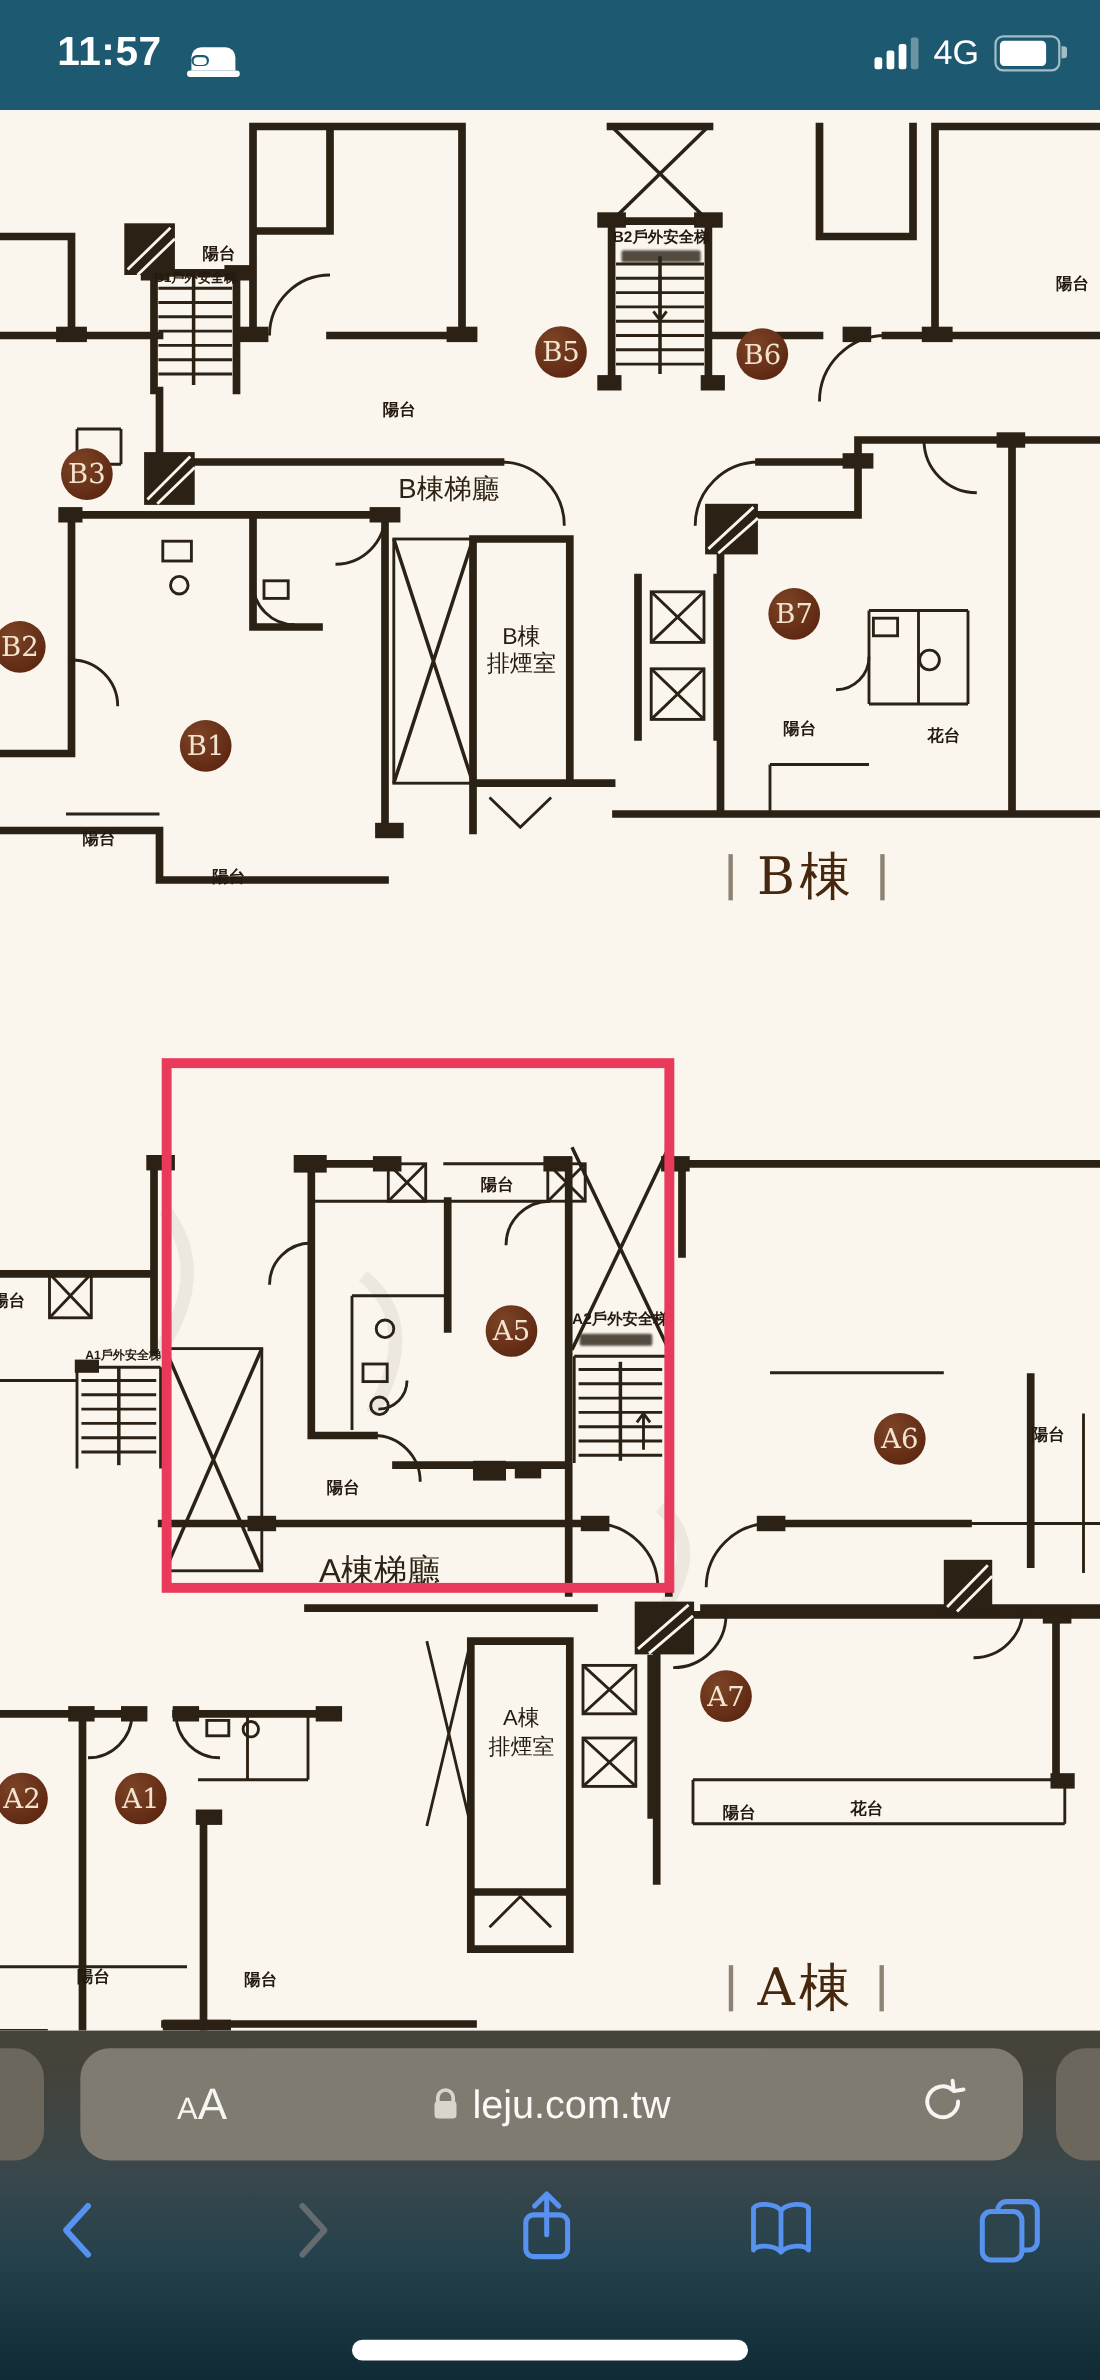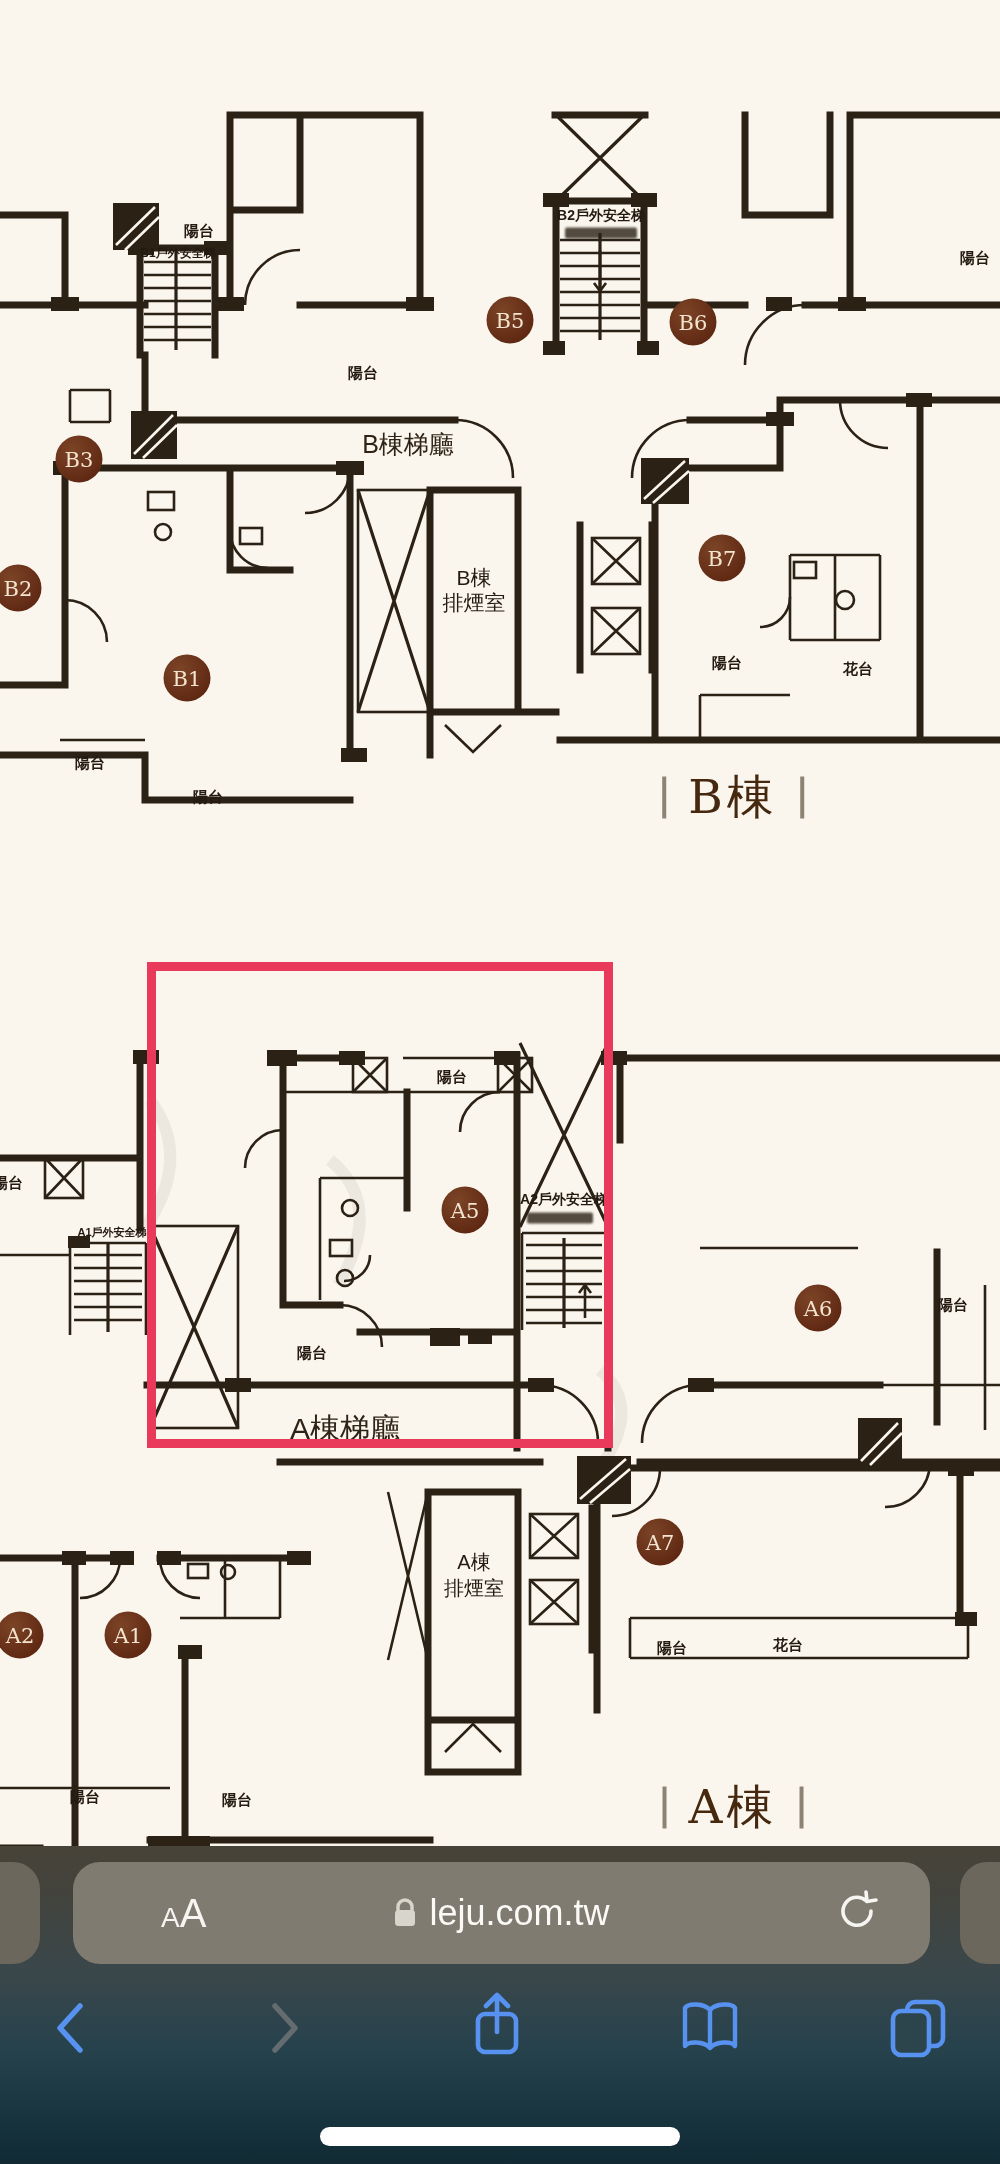--- a/index.html
+++ b/index.html
@@ -31,21 +31,21 @@
   .t{stroke:var(--wall,#2b2115);stroke-width:2.6;fill:none;}
   .x{stroke:var(--wall,#2b2115);stroke-width:3.2;fill:none;}
   .blk{fill:var(--wall,#2b2115);}
   .wm{stroke:rgba(60,50,40,.07);stroke-width:12;fill:none;}
   .lbl{position:absolute;transform:translate(-50%,-50%);color:#241a10;white-space:nowrap;font-weight:700;text-align:right;}
   .lbl.big{font-weight:700;color:#2e2315;}
   .smudge{position:absolute;transform:translate(-50%,-50%);height:11px;background:#2b2115;opacity:.8;filter:blur(1.2px);border-radius:2px;}
   .unit{position:absolute;width:47px;height:47px;border-radius:50%;transform:translate(-50%,-50%);
         background:radial-gradient(circle at 35% 30%,var(--circle1,#7c4426),var(--circle2,#561f0c));
         color:#f3e4cf;display:flex;align-items:center;justify-content:center;
-        font-family:"DejaVu Serif",serif;font-size:21px;}
+        font-family:"DejaVu Serif",serif;font-size:25px;}
   .wing{position:absolute;transform:translate(-50%,-50%);display:flex;align-items:center;gap:22px;}
   .wing .wbar{width:4px;height:42px;background:#8d8374;}
   .wing .wtxt{font-family:"DejaVu Serif",serif;font-size:47px;color:#46280f;letter-spacing:4px;}
   .redbox{position:absolute;left:147px;top:962px;width:466px;height:486px;border:9px solid var(--red,#ea3a5b);box-sizing:border-box;}
 
   
   .chrome{position:absolute;left:0;top:1846px;width:1000px;height:318px;
     background:linear-gradient(180deg,#474338 0%,#43433c 14%,#3a474b 40%,#26424d 64%,#16323d 88%,#112a34 100%);}
   .pill{position:absolute;top:16px;height:102px;border-radius:27px;background:var(--pill,#7f7b70);}
   .pill.stub{background:#6b675d;}
@@ -56,20 +56,44 @@
   .urltxt{color:#fbfaf6;font-size:36px;}
   .refresh{position:absolute;right:52px;top:50%;transform:translateY(-50%);}
   .tb{position:absolute;transform:translate(-50%,-50%);}
   .homebar{position:absolute;left:320px;top:281px;width:360px;height:19px;border-radius:10px;background:#fff;}
 </style>
 </head>
 <body>
 
 <div class="screen">
 
+  <div class="status">
+    <div class="time">11:57</div>
+    <div class="bed">
+      <svg width="52" height="38" viewBox="0 0 52 38">
+        <path d="M6,26 V14 a9,9 0 0 1 9,-9 h22 a9,9 0 0 1 9,9 v12" fill="#fff"></path>
+        <rect x="6" y="12" width="16" height="10" rx="5" fill="var(--teal)"></rect>
+        <rect x="8" y="14" width="12" height="7" rx="3.5" fill="#fff"></rect>
+        <rect x="2" y="26" width="48" height="6" rx="3" fill="#fff"></rect>
+      </svg>
+    </div>
+    <div class="sright">
+      <div class="bars">
+        <div class="bar" style="height:11px"></div>
+        <div class="bar" style="height:17px"></div>
+        <div class="bar" style="height:23px"></div>
+        <div class="bar dim" style="height:29px"></div>
+      </div>
+      <div class="netlabel">4G</div>
+      <div class="batt">
+        <div class="fill"></div>
+          <div class="nub"></div>
+      </div>
+    </div>
+  </div>
 
   <div class="plan">
     <svg width="1000" height="1746" viewBox="0 0 1000 1746">
 
       <g>
         <path class="wm" d="M150,1000 q45,60 -10,135"></path>
         <path class="wm" d="M330,1060 q55,45 8,125"></path>
         <path class="wm" d="M600,1270 q40,35 5,90"></path>
       </g>
 
@@ -252,21 +276,21 @@
 
       <g>
         <circle class="t" cx="350" cy="1108" r="8"></circle>
           <rect class="t" x="330" y="1140" width="22" height="16"></rect>
         <circle class="t" cx="345" cy="1178" r="8"></circle>
           <rect class="t" x="188" y="1464" width="20" height="14"></rect>
         <circle class="t" cx="228" cy="1472" r="7"></circle>
       </g>
     </svg>
 
-    <div class="unit" style="left:79px;top:359px">B3</div>
+    <div class="unit" style="left:79px;top:331px">B3</div>
     <div class="unit" style="left:510px;top:220px">B5</div>
     <div class="unit" style="left:693px;top:222px">B6</div>
     <div class="unit" style="left:18px;top:488px">B2</div>
     <div class="unit" style="left:187px;top:578px">B1</div>
     <div class="unit" style="left:722px;top:458px">B7</div>
     <div class="unit" style="left:465px;top:1110px">A5</div>
     <div class="unit" style="left:818px;top:1208px">A6</div>
     <div class="unit" style="left:660px;top:1442px">A7</div>
     <div class="unit" style="left:128px;top:1535px">A1</div>
     <div class="unit" style="left:20px;top:1535px">A2</div>

